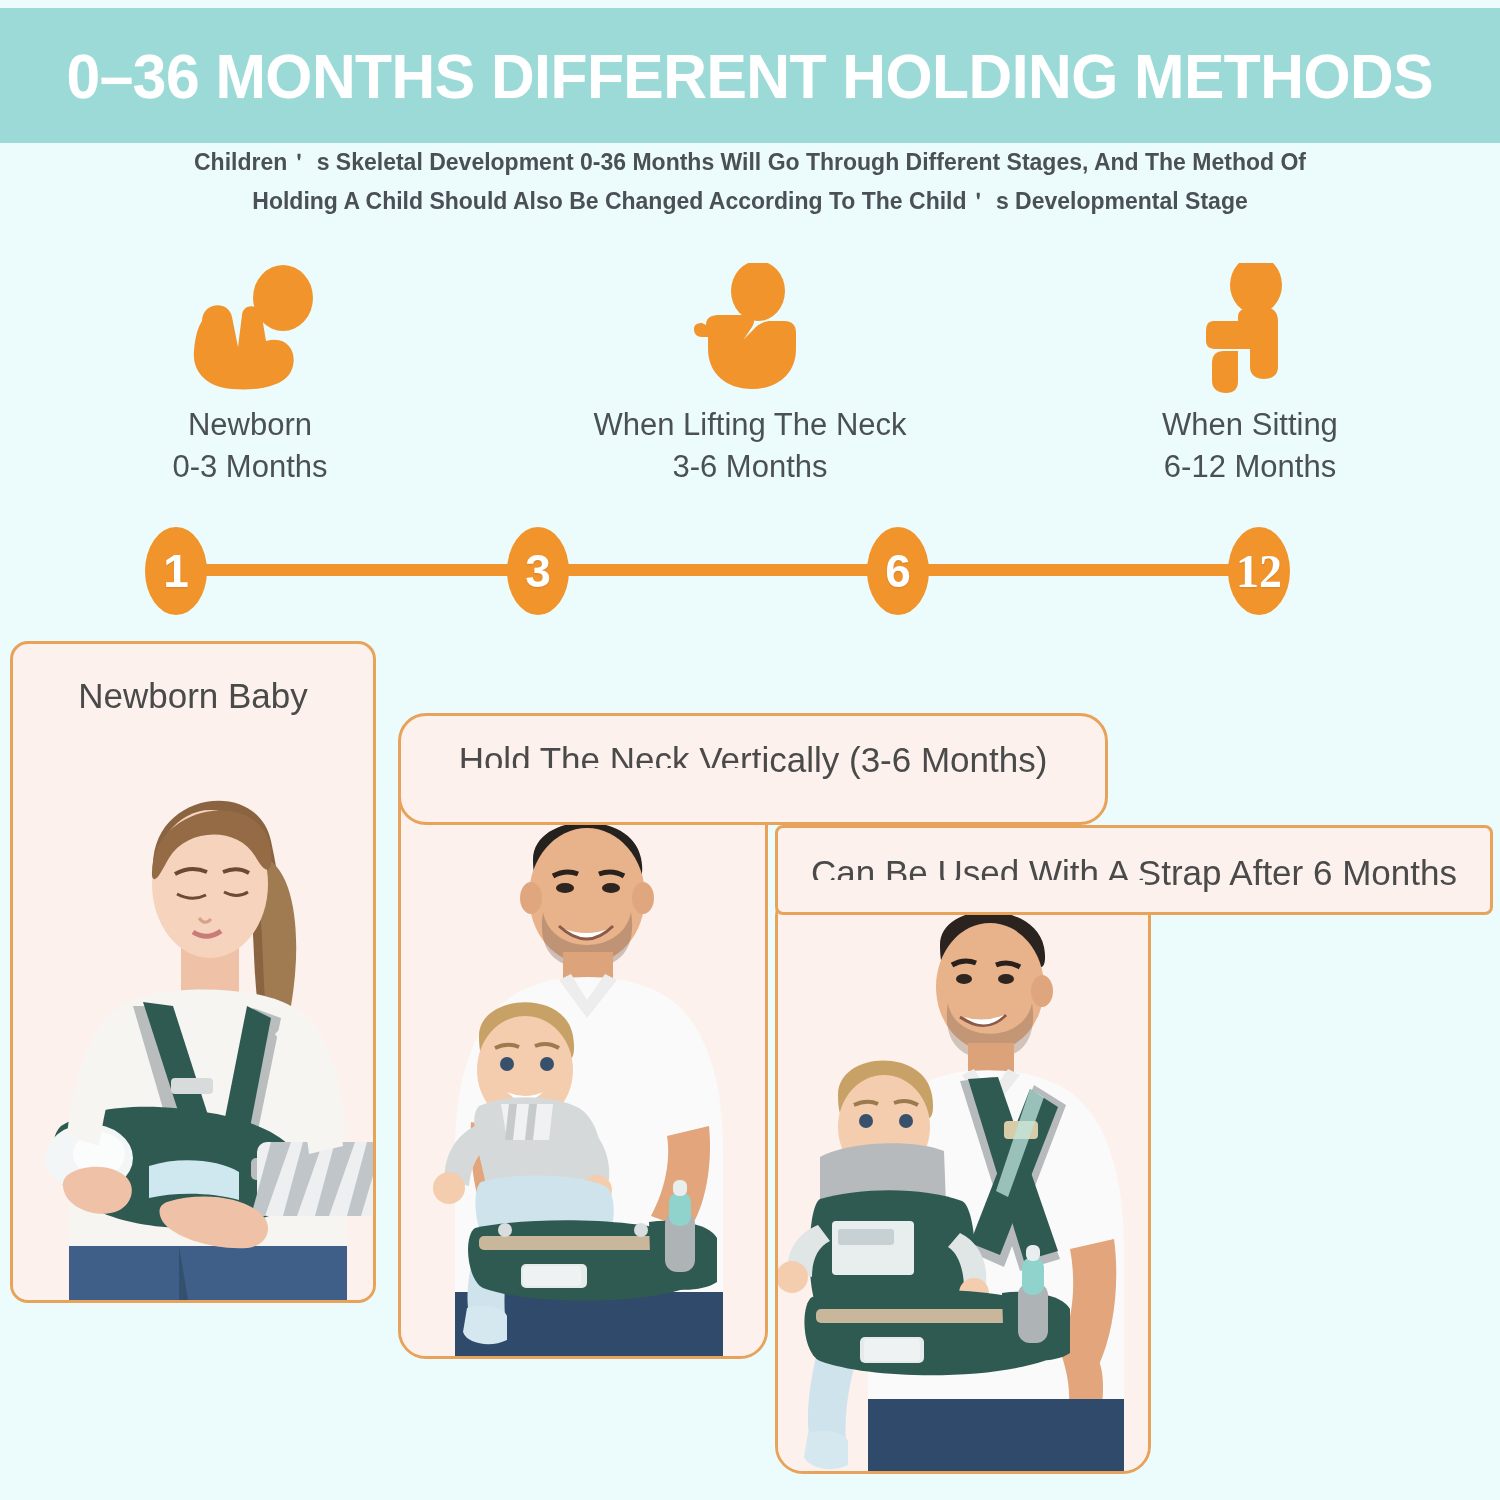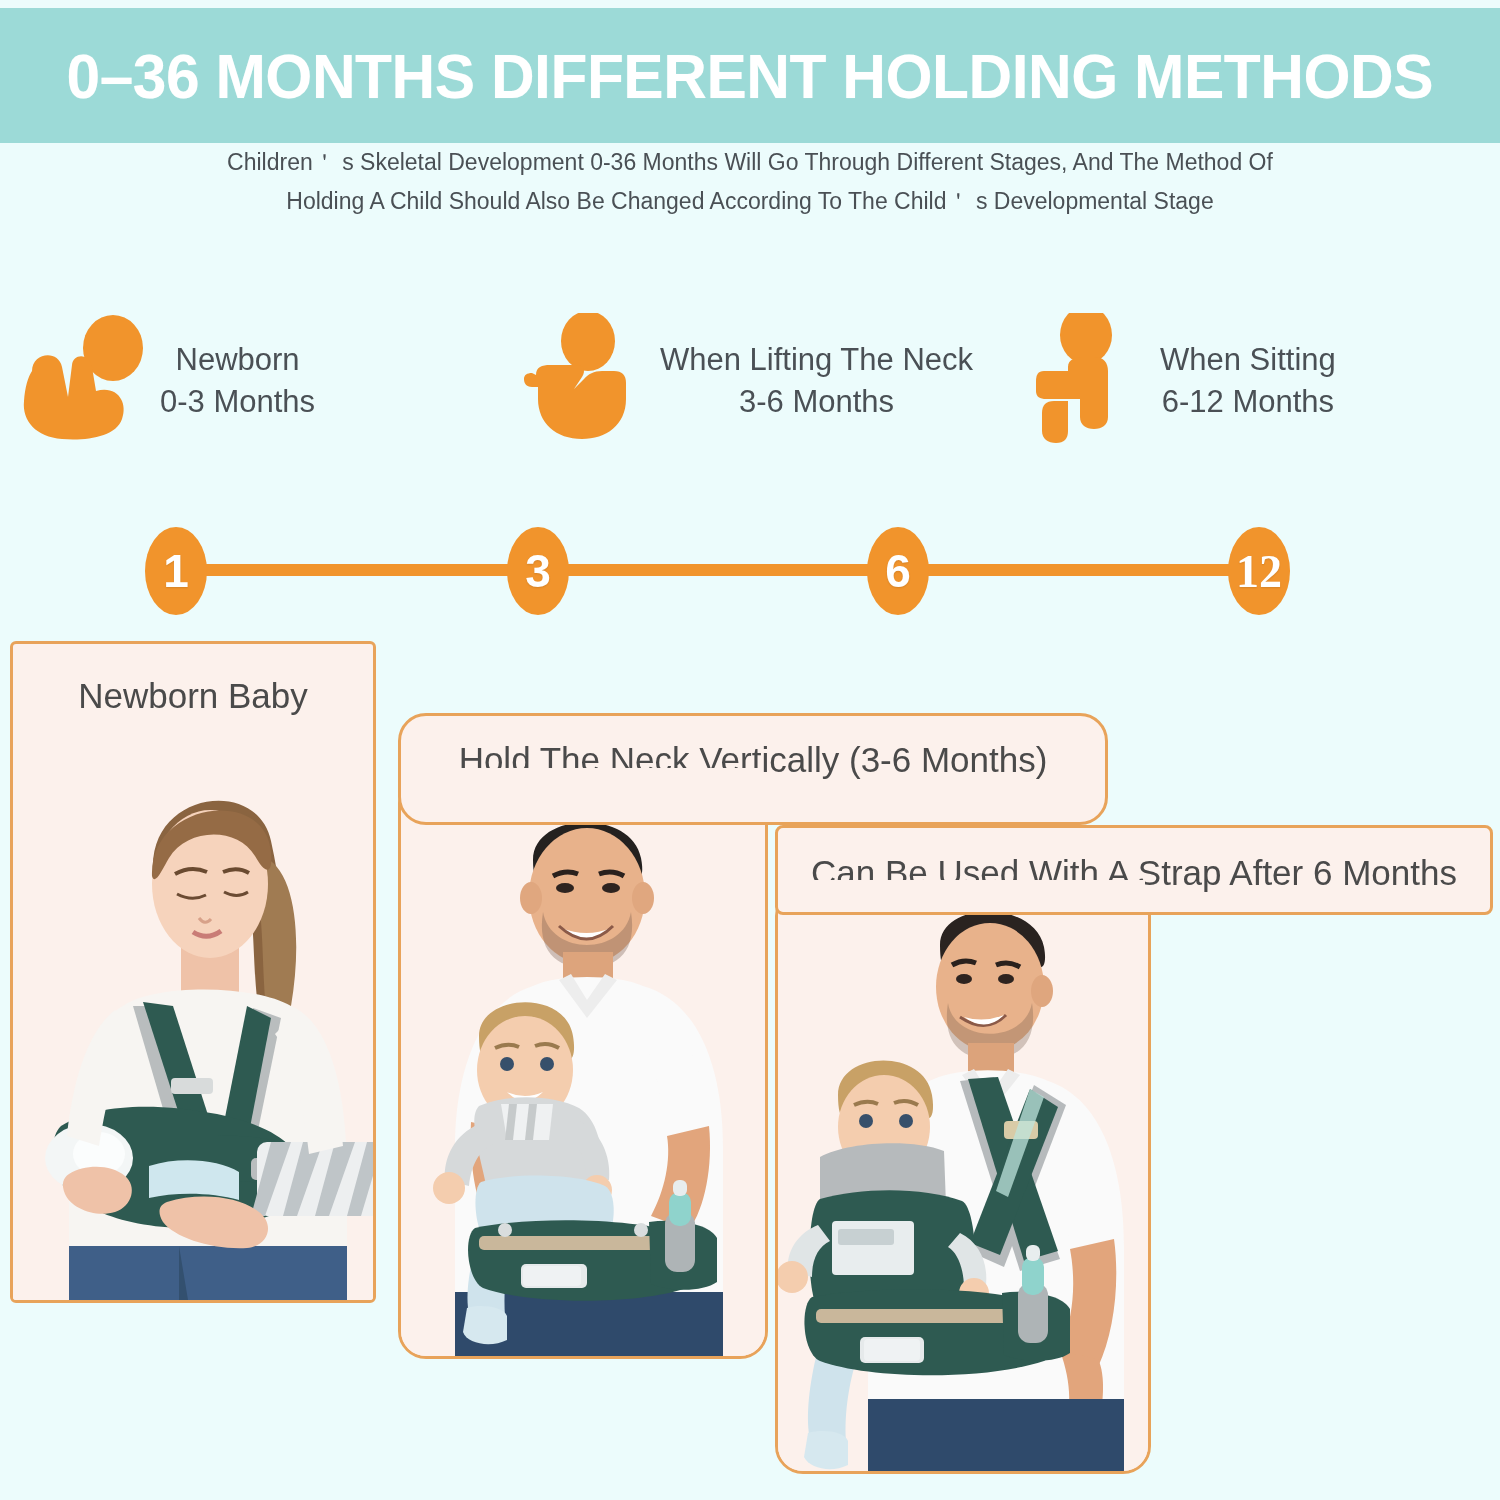--- a/index.html
+++ b/index.html
@@ -27,30 +27,31 @@
     text-shadow:0 0 1px rgba(255,255,255,.4);
   }
 
   
   #subtitle{
     position:absolute;left:0;top:143px;width:1500px;
     text-align:center;
     color:#4A5055;
     font-size:23px;
     line-height:39px;
+    font-weight:bold;
   }
 
   
   #stages{
     position:absolute;left:0;top:258px;width:1500px;height:240px;
     display:flex;
   }
   .stage{
     flex:1 1 0;
-    display:flex;flex-direction:row;align-items:center;
+    display:flex;flex-direction:column;align-items:center;
   }
   .stage-icon{
     height:140px;width:160px;
     display:flex;align-items:center;justify-content:center;
   }
   .stage-label{
     margin-top:6px;
     text-align:center;
     color:#4A5055;
     font-size:31px;
@@ -77,21 +78,21 @@
   #tl-n0{left:0px;}
   #tl-n1{left:362px;}
   #tl-n2{left:722px;}
   #tl-n3{left:1083px;font-family:Liberation Serif, serif;}
 
   
   .card{
     position:absolute;
     background:#FCF1EC;
     border:3px solid #E8A35A;
-    border-radius:6px;
+    border-radius:18px;
     box-sizing:border-box;
     overflow:hidden;
   }
   .card-title{
     position:absolute;left:0;top:0;width:100%;
     text-align:center;
     color:#4A4A4A;
     font-size:34px;
     white-space:nowrap;
     z-index:3;

